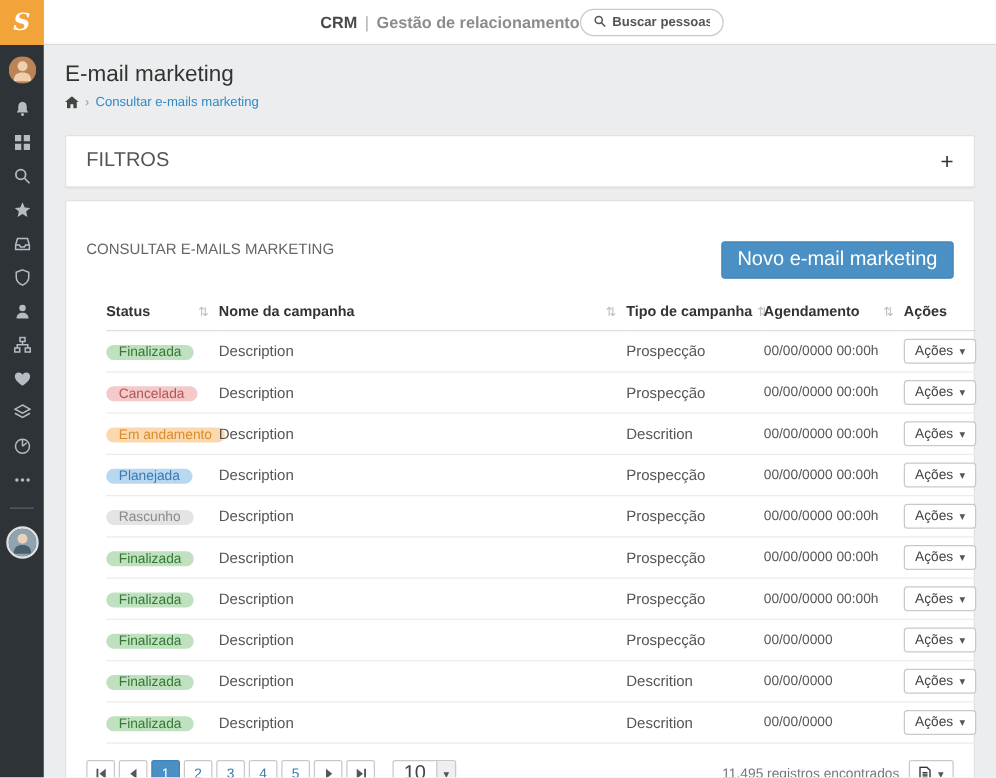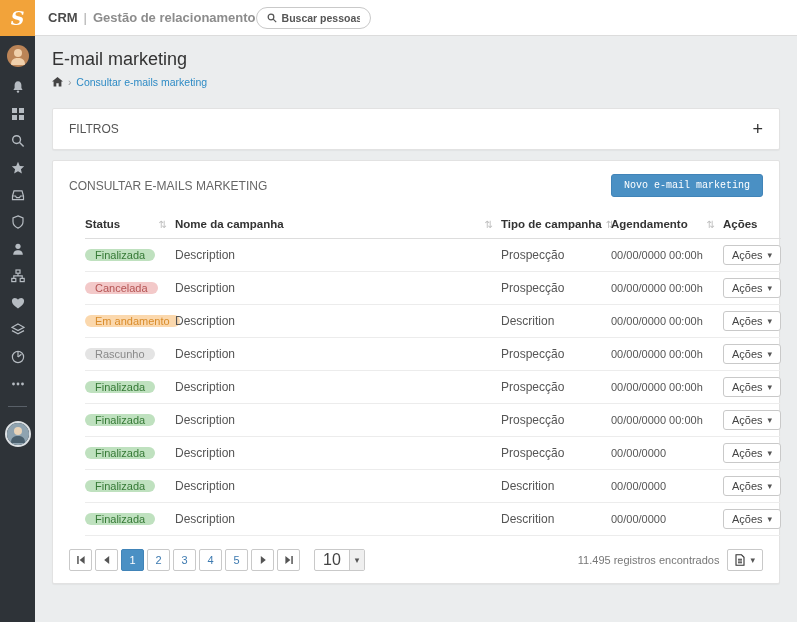--- a/index.html
+++ b/index.html
@@ -18,21 +18,21 @@
   .sicon svg { display:block; }
   .avatar { border-radius:50%; overflow:hidden; cursor:pointer; flex-shrink:0; }
   .avatar svg { display:block; }
   .avatar-top { width:22px; height:22px; }
   .avatar-bottom { width:26px; height:26px; border:2px solid #dde1e4; }
   .side-divider { width:19px; height:1px; background:#596068; margin:3px 0 2px; }
 
   
   .main { flex:1; display:flex; flex-direction:column; min-width:0; }
   .topbar { height:36px; background:#fff; border-bottom:1px solid #dcdcdc; flex-shrink:0;
-            display:flex; align-items:center; justify-content:flex-start; padding:0 10px 0 13px; }
+            display:flex; align-items:center; justify-content:center; padding:0 10px 0 13px; }
   .brand { display:flex; align-items:center; gap:6px; font-size:13px; font-weight:bold; color:#4a4a4a; }
   .brand .sep { color:#aaa; font-weight:normal; }
   .brand .sub { color:#8c8c8c; }
   .search-pill { display:flex; align-items:center; gap:5px; border:1px solid #c9c9c9;
                  border-radius:12px; height:22px; padding:0 10px; background:#fff; }
   .search-pill input { border:none; outline:none; width:78px; font-size:10.5px;
                        font-family:"Liberation Sans", sans-serif; color:#555; background:transparent; }
   .search-pill input::placeholder { color:#555; font-weight:bold; }
 
   
@@ -40,30 +40,30 @@
   .page-title { font-size:18px; font-weight:400; color:#333; }
   .breadcrumb { display:flex; align-items:center; gap:5px; margin-top:6px; font-size:10.5px; }
   .breadcrumb .chev { color:#999; font-size:10px; }
   .breadcrumb a { color:#2e8bc5; text-decoration:none; cursor:pointer; }
   .bc-home { display:flex; align-items:center; cursor:pointer; }
 
   .card { background:#fff; border:1px solid #e2e2e2; border-radius:2px;
           box-shadow:0 1px 1px rgba(0,0,0,.04); }
   .filters-card { margin-top:20px; height:42px; display:flex; align-items:center;
                   justify-content:space-between; padding:0 16px; }
-  .filters-title { font-size:12px; color:#555; }
+  .filters-title { font-size:16px; color:#555; }
   .plus-btn { font-size:18px; color:#333; cursor:pointer; line-height:1; background:none; border:none;
               font-family:"Liberation Sans", sans-serif; }
 
   .table-card { margin-top:10px; padding-bottom:8px; }
   .card-head { display:flex; align-items:center; justify-content:space-between; padding:13px 16px 12px; }
   .card-title { font-size:12px; color:#666; }
   .btn-primary { background:#4a90c4; color:#fff; border:1px solid #4184b8; border-radius:3px;
-                 font-size:10px; padding:5px 12px; cursor:pointer;
-                 font-family:Liberation Mono, monospace; }
+                 font-size:16px; padding:5px 12px; cursor:pointer;
+                 font-family:Liberation Sans, sans-serif;margin-top:19px; }
 
   table { border-collapse:collapse; table-layout:fixed; width:calc(100% - 32px); margin:0 32px; }
   col.c1{width:90px} col.c2{width:326px} col.c3{width:110px} col.c4{width:112px} col.c5{width:58px}
   th { font-size:11.5px; color:#333; text-align:left; padding:9px 8px 8px 0;
        border-bottom:1px solid #ddd; cursor:pointer; white-space:nowrap; }
   .th-inner { display:flex; align-items:center; justify-content:space-between; gap:4px; }
   .sort-icon { color:#bdbdbd; font-size:10px; font-weight:normal; }
   td { font-size:12px; color:#555; height:33px; padding:0 8px 0 0;
        border-bottom:1px solid #ececec; vertical-align:middle; white-space:nowrap; }
   td.c-sched { font-size:11px; padding-right:2px; }
@@ -337,20 +337,34 @@
     <td>Descrition</td>
     <td class="c-sched">00/00/0000  00:00h</td>
     <td>
       <button class="btn-actions">
         <span>Ações</span>
         <span class="caret">▾</span>
       </button>
     </td>
   </tr>
 
+  <tr>
+    <td>
+      <span class="badge badge-info">Planejada</span>
+    </td>
+    <td>Description</td>
+    <td>Prospecção</td>
+    <td class="c-sched">00/00/0000  00:00h</td>
+    <td>
+      <button class="btn-actions">
+        <span>Ações</span>
+        <span class="caret">▾</span>
+      </button>
+    </td>
+  </tr>
 
   <tr>
     <td>
       <span class="badge badge-default">Rascunho</span>
     </td>
     <td>Description</td>
     <td>Prospecção</td>
     <td class="c-sched">00/00/0000  00:00h</td>
     <td>
       <button class="btn-actions">

